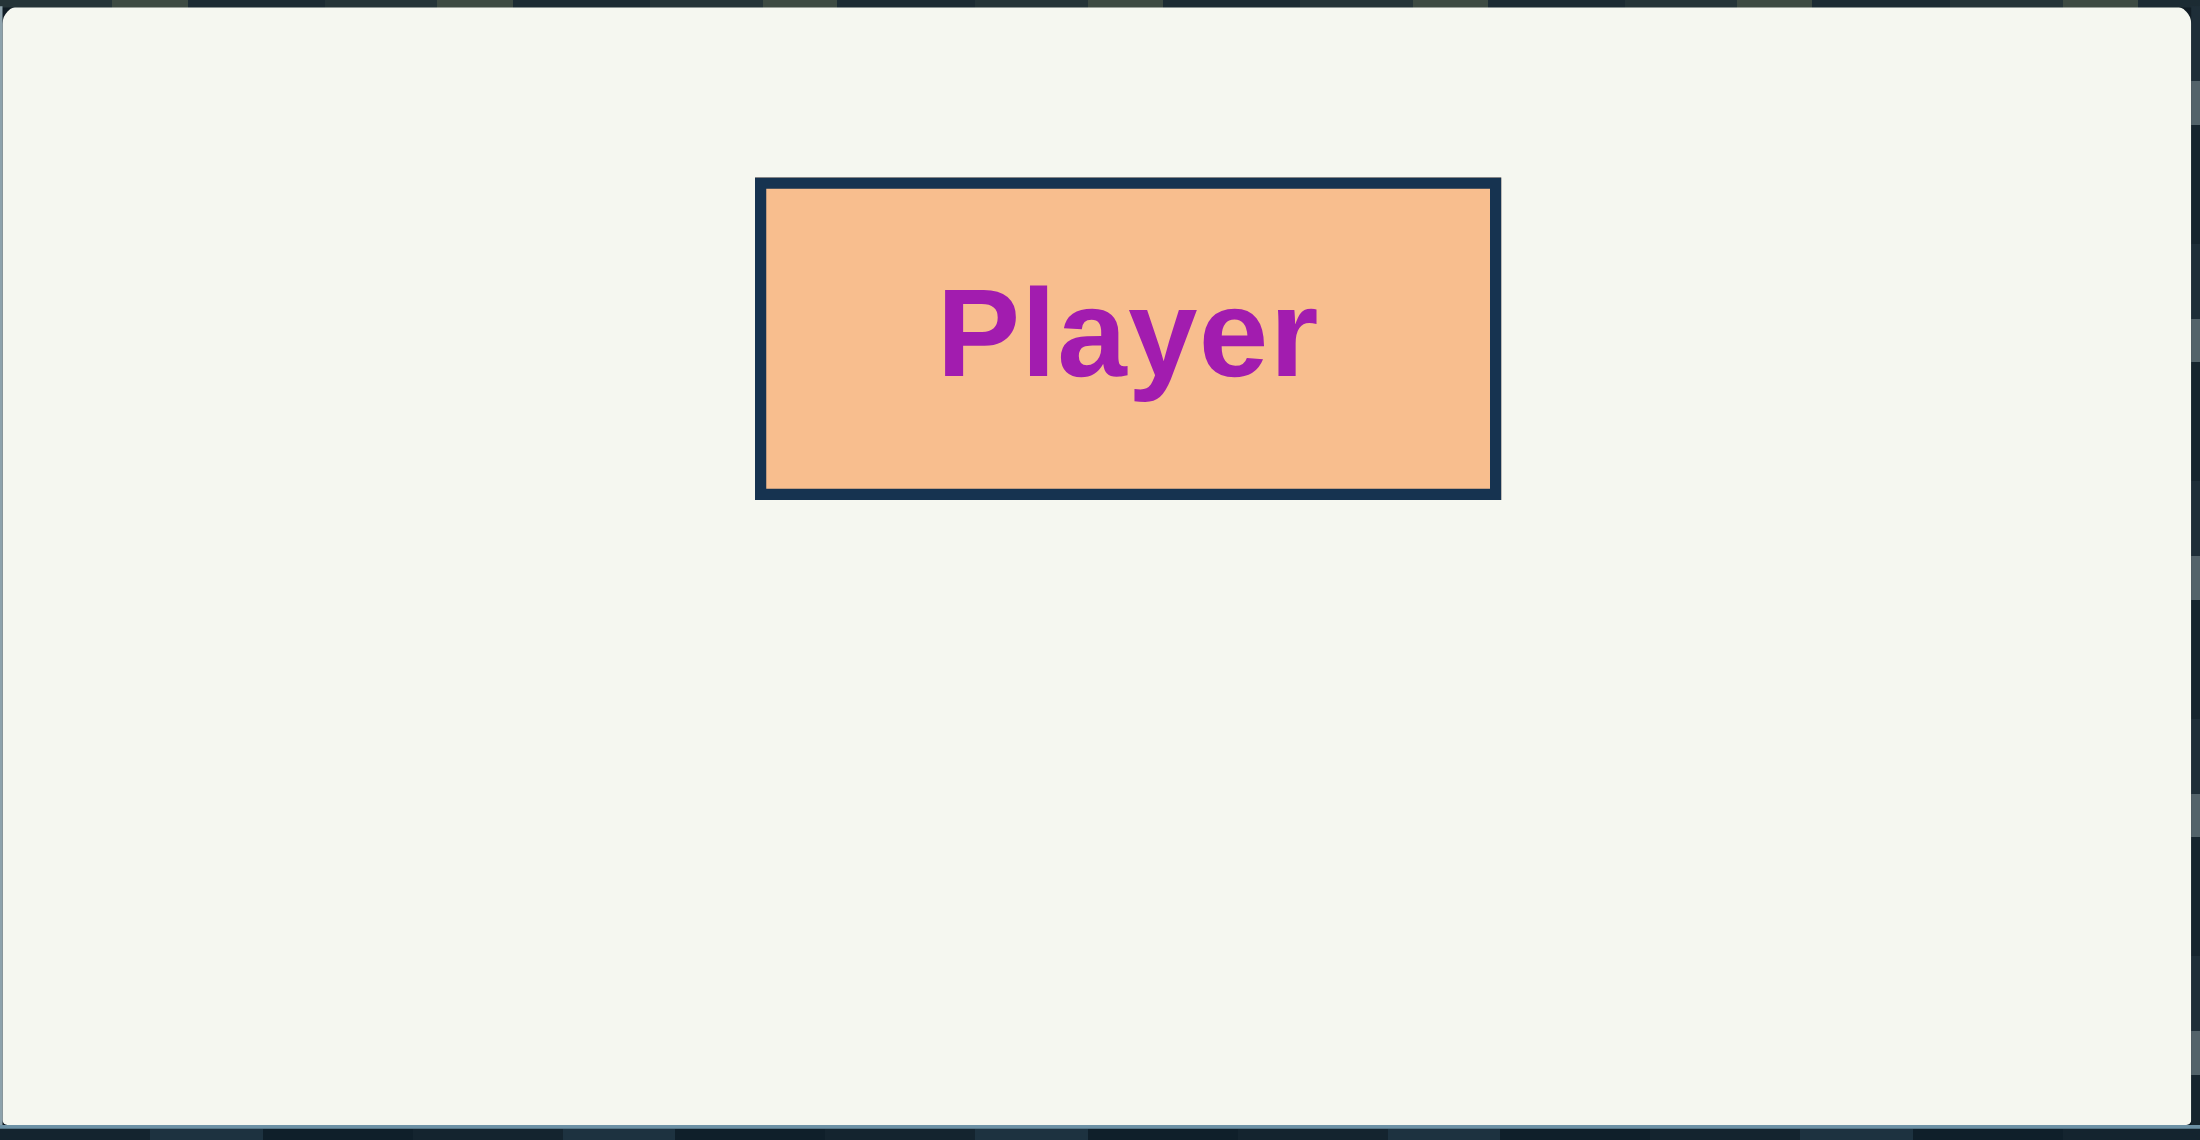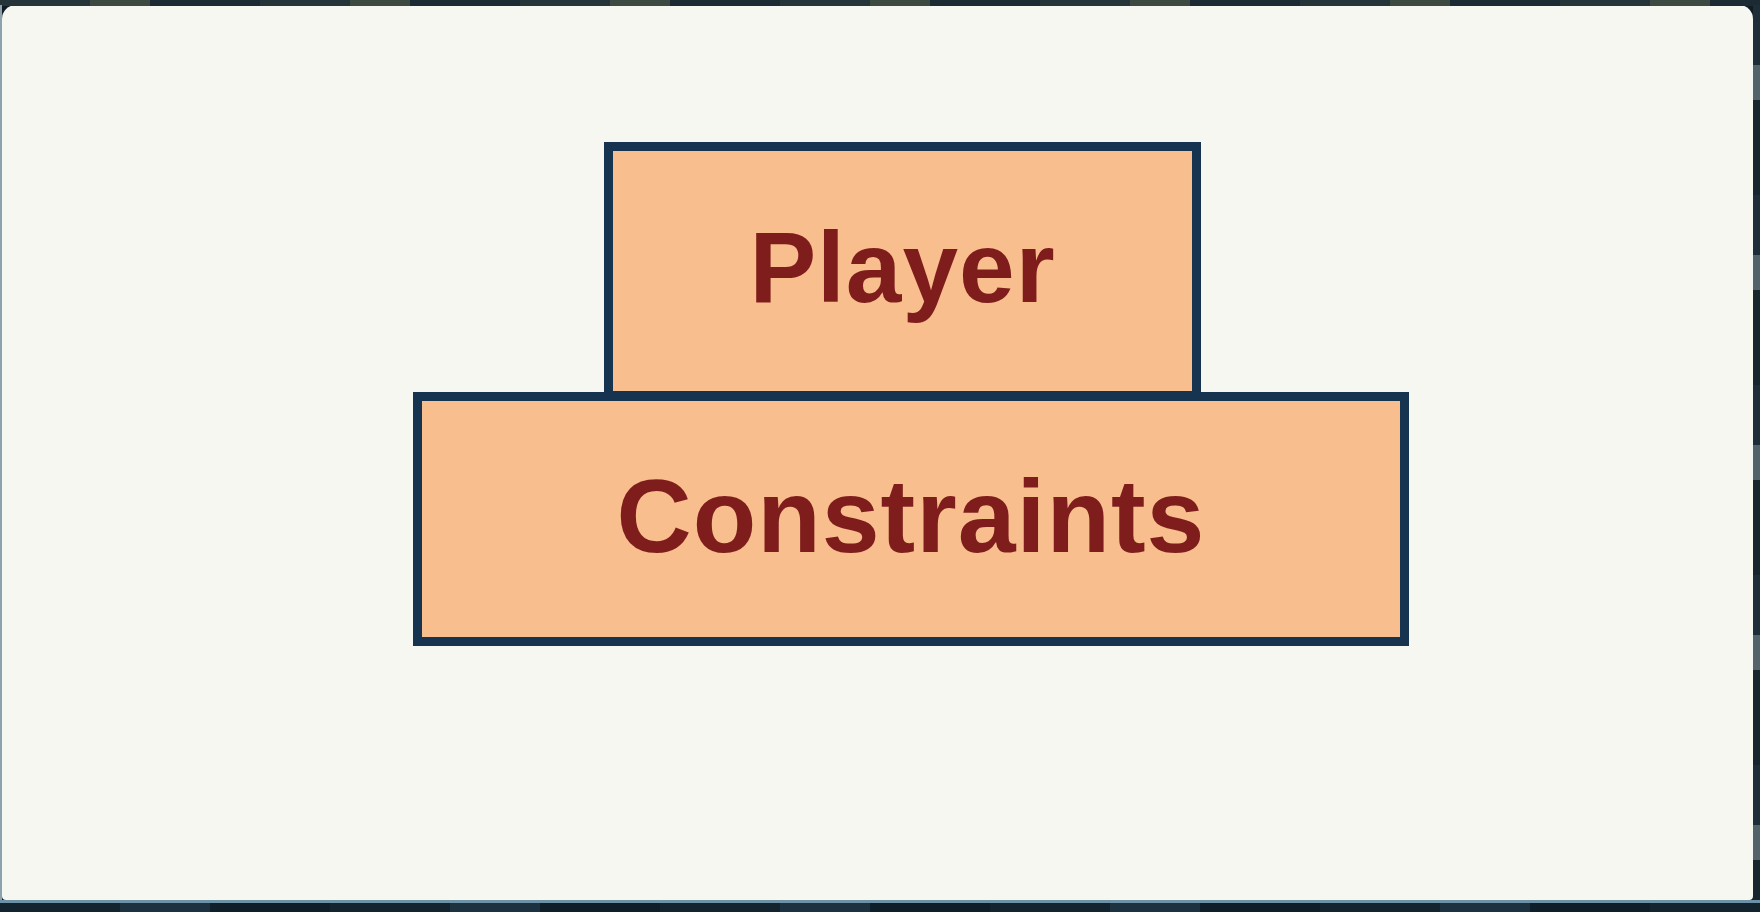--- a/index.html
+++ b/index.html
@@ -55,21 +55,21 @@
   
   .layer {
     position: absolute;
     background: #f8be8e;
     border: 9px solid #163350;
     display: flex;
     align-items: center;
     justify-content: center;
   }
   .layer .label {
-    color: #7f1d1d;
+    color: #a21caf;
     font-weight: bold;
     letter-spacing: 1px;
     white-space: nowrap;
   }
   .layer-player      { left: 604px; top: 142px; width: 597px; height: 258px; z-index: 1; }
   .layer-player .label { font-size: 100px; padding-bottom: 8px; }
   .layer-constraints { left: 413px; top: 392px; width: 996px; height: 254px; z-index: 2; }
   .layer-constraints .label { font-size: 104px; padding-bottom: 6px; }
   .layer-systems     { left: 213px; top: 638px; width: 1393px; height: 251px; z-index: 3; }
   .layer-systems .label { font-size: 112px; padding-bottom: 4px; }
@@ -78,23 +78,20 @@
 <body>
 
 <div class="stage">
 
   <div class="slide"></div>
 
   <div class="layer layer-player">
     <span class="label">Player</span>
   </div>
 
-  <div class="layer layer-constraints">
-    <span class="label">Constraints</span>
-  </div>
 
 
   <div class="top-bar"></div>
   <div class="bottom-bar"></div>
   <div class="right-strip"></div>
   <div class="left-strip"></div>
 
 </div>
 
 </body></html>

